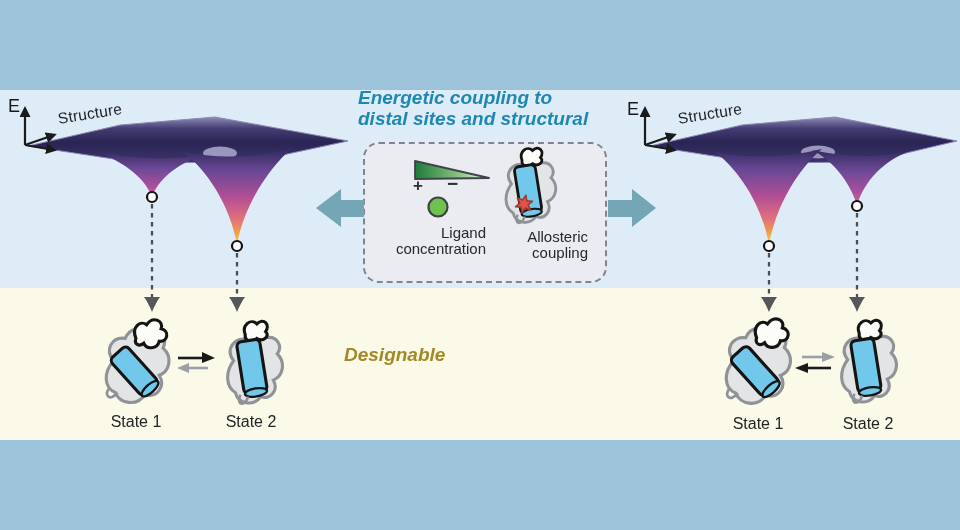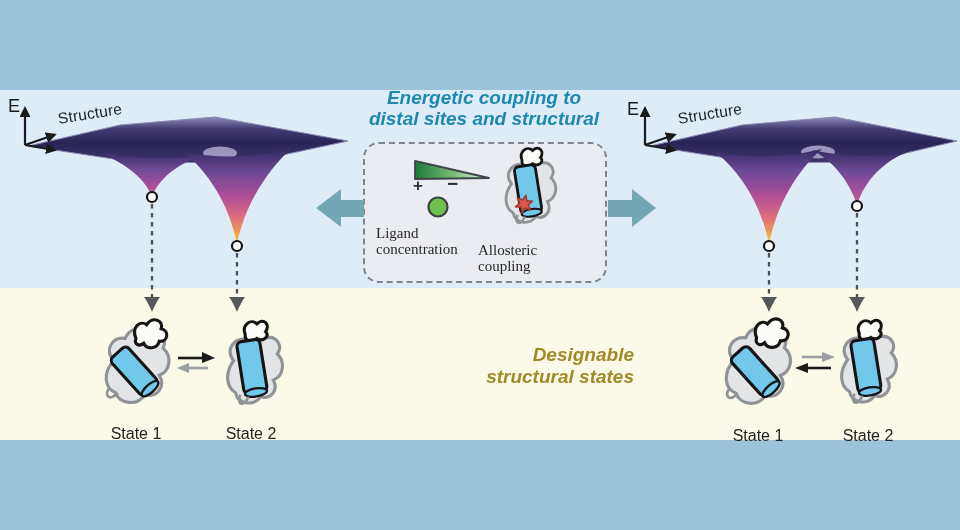--- a/index.html
+++ b/index.html
@@ -9,26 +9,26 @@
   .band-top{top:0;height:90px;background:var(--band_blue,#9dc3da);}
   .band-upper{top:90px;height:198px;background:var(--upper_band_bg,#ddecf7);}
   .band-lower{top:288px;height:152px;background:var(--lower_band_bg,#fbf9e8);}
   .band-bottom{top:440px;height:90px;background:var(--band_blue,#9dc3da);}
   .coupling-box{position:absolute;left:363px;top:142px;width:240px;height:137px;
     background:#ebecf2;border:2.4px dashed #7e8490;border-radius:16px;}
   svg.gfx{position:absolute;left:0;top:0;}
   .txt{position:absolute;color:#1f2124;}
   .axis-e{font-size:18px;color:#17181a;}
   .structure-label{font-size:15.5px;color:#1f2023;transform:rotate(-9deg);transform-origin:left center;letter-spacing:.2px;}
-  .coupling-title{left:358px;top:87px;width:252px;text-align:center;
+  .coupling-title{left:358px;top:87px;width:252px;text-align:left;
     font-size:19px;font-weight:bold;font-style:italic;line-height:21px;color:var(--coupling_title_blue,#1e88b2);}
-  .icon-label{width:110px;text-align:left;font-size:15px;line-height:16px;color:#26282b;font-family:Liberation Serif, serif;}
-  .designable{left:334px;top:344px;width:300px;text-align:right;
+  .icon-label{width:110px;text-align:right;font-size:15px;line-height:16px;color:#26282b;}
+  .designable{left:344px;top:344px;width:300px;text-align:left;
     font-size:19px;font-weight:bold;font-style:italic;line-height:22px;color:var(--designable_olive,#a18a28);}
-  .state-label{width:76px;text-align:center;font-size:16px;color:#232426;margin-top:12px;}
+  .state-label{width:76px;text-align:center;font-size:16px;color:#232426;}
   .sign{font-weight:bold;color:#2c2f33;}
 </style>
 </head>
 <body>
 
 <div class="stage">
 
   <div class="band band-top"></div>
   <div class="band band-upper"></div>
   <div class="band band-lower"></div>
@@ -188,28 +188,27 @@
     <div>distal sites and structural</div>
   </div>
 
   <span class="txt sign" style="left:413px;top:176px;font-size:17px;">+</span>
   <span class="txt sign" style="left:447px;top:173px;font-size:19px;">−</span>
 
   <div class="txt icon-label" style="left:376px;top:225px;">
     <div>Ligand</div>
     <div>concentration</div>
   </div>
-  <div class="txt icon-label" style="left:478px;top:242px;">
+  <div class="txt icon-label" style="left:478px;top:229px;">
     <div>Allosteric</div>
     <div>coupling</div>
   </div>
 
   <div class="txt designable">
     <div>Designable</div>
-    <div>structural states</div>
   </div>
 
   <div class="txt state-label" style="left:98px;top:413px;">State 1</div>
   <div class="txt state-label" style="left:213px;top:413px;">State 2</div>
   <div class="txt state-label" style="left:720px;top:415px;">State 1</div>
   <div class="txt state-label" style="left:830px;top:415px;">State 2</div>
 
 </div>
 
 </body></html>

